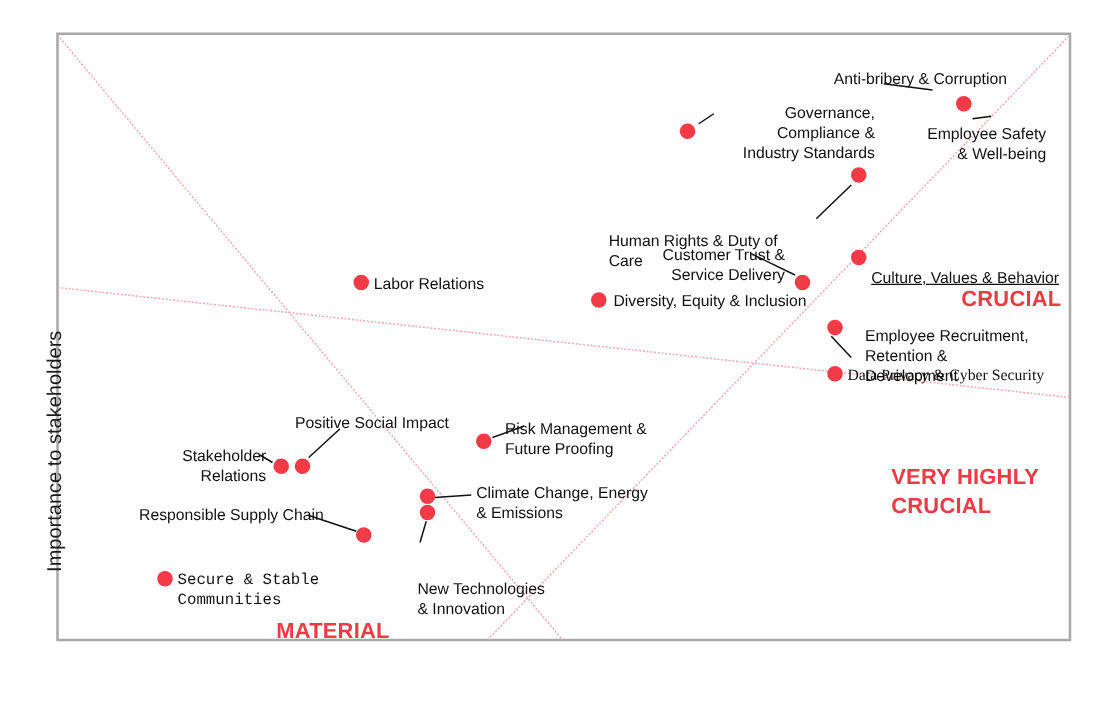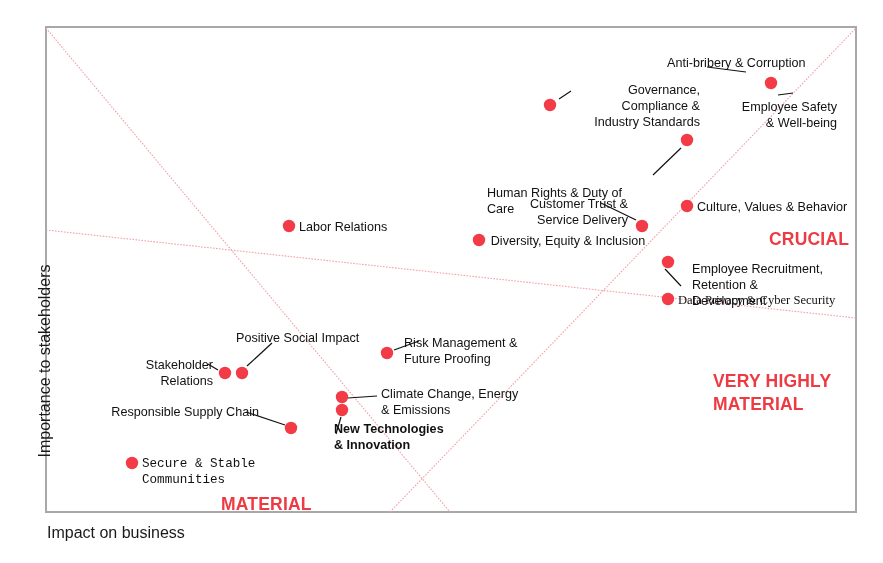--- a/index.html
+++ b/index.html
@@ -139,41 +139,40 @@
       </g>
   </svg>
 
   <div id="labels-layer">
       <div class="pt-label left" style="left: 667px; top: 55px; width: 140px;">Anti-bribery &amp; Corruption</div>
       <div class="pt-label center" style="left: 733px; top: 99px; width: 104px;">Employee Safety
 &amp; Well-being</div>
       <div class="pt-label right" style="left: 566px; top: 82px; width: 134px;">Governance, Compliance &amp;
 Industry Standards</div>
       <div class="pt-label left" style="left: 487px; top: 166px; width: 164px; margin-top: 19px;">Human Rights &amp; Duty of Care</div>
-      <div class="pt-label left" style="left: 697px; top: 199px; width: 152px;">Culture, Values &amp; Behavior</div>
+      <div class="pt-label left" style="left: 697px; top: 214px; width: 152px; text-decoration: underline;">Culture, Values &amp; Behavior</div>
       <div class="pt-label right" style="left: 512px; top: 196px; width: 116px;">Customer Trust &amp;
 Service Delivery</div>
       <div class="pt-label left" style="left: 489px; top: 233px; width: 158px; text-align: center;">Diversity, Equity &amp; Inclusion</div>
       <div class="pt-label left" style="left: 692px; top: 261px; width: 140px;">Employee Recruitment,
 Retention &amp; Development</div>
       <div class="pt-label left" style="left: 678px; top: 292px; width: 170px; font-family: Liberation Serif, serif;">Data Privacy &amp; Cyber Security</div>
       <div class="pt-label left" style="left: 299px; top: 219px; width: 96px;">Labor Relations</div>
       <div class="pt-label left" style="left: 404px; top: 335px; width: 124px;">Risk Management &amp;
 Future Proofing</div>
       <div class="pt-label left" style="left: 236px; top: 330px; width: 130px;">Positive Social Impact</div>
       <div class="pt-label right" style="left: 91px; top: 357px; width: 122px;">Stakeholder Relations</div>
       <div class="pt-label left" style="left: 381px; top: 386px; width: 140px;">Climate Change, Energy
 &amp; Emissions</div>
-      <div class="pt-label left" style="left: 334px; top: 421px; width: 110px; font-weight: bold;">New Technologies
+      <div class="pt-label left" style="left: 334px; top: 463px; width: 110px;">New Technologies
 &amp; Innovation</div>
       <div class="pt-label right" style="left: 111px; top: 404px; width: 148px;">Responsible Supply Chain</div>
       <div class="pt-label left" style="left: 142px; top: 456px; width: 172px; font-family: Liberation Mono, monospace;">Secure &amp; Stable Communities</div>
     </div>
 
   <div class="zone-label zone-material">MATERIAL</div>
   <div class="zone-label zone-very-highly">VERY HIGHLY
-MATERIAL</div>
+CRUCIAL</div>
   <div class="zone-label zone-crucial">CRUCIAL</div>
 
-  <div class="axis-x-title">Impact on business</div>
   <div class="axis-y-title">Importance to stakeholders</div>
 
 </div>
 
 </body></html>

